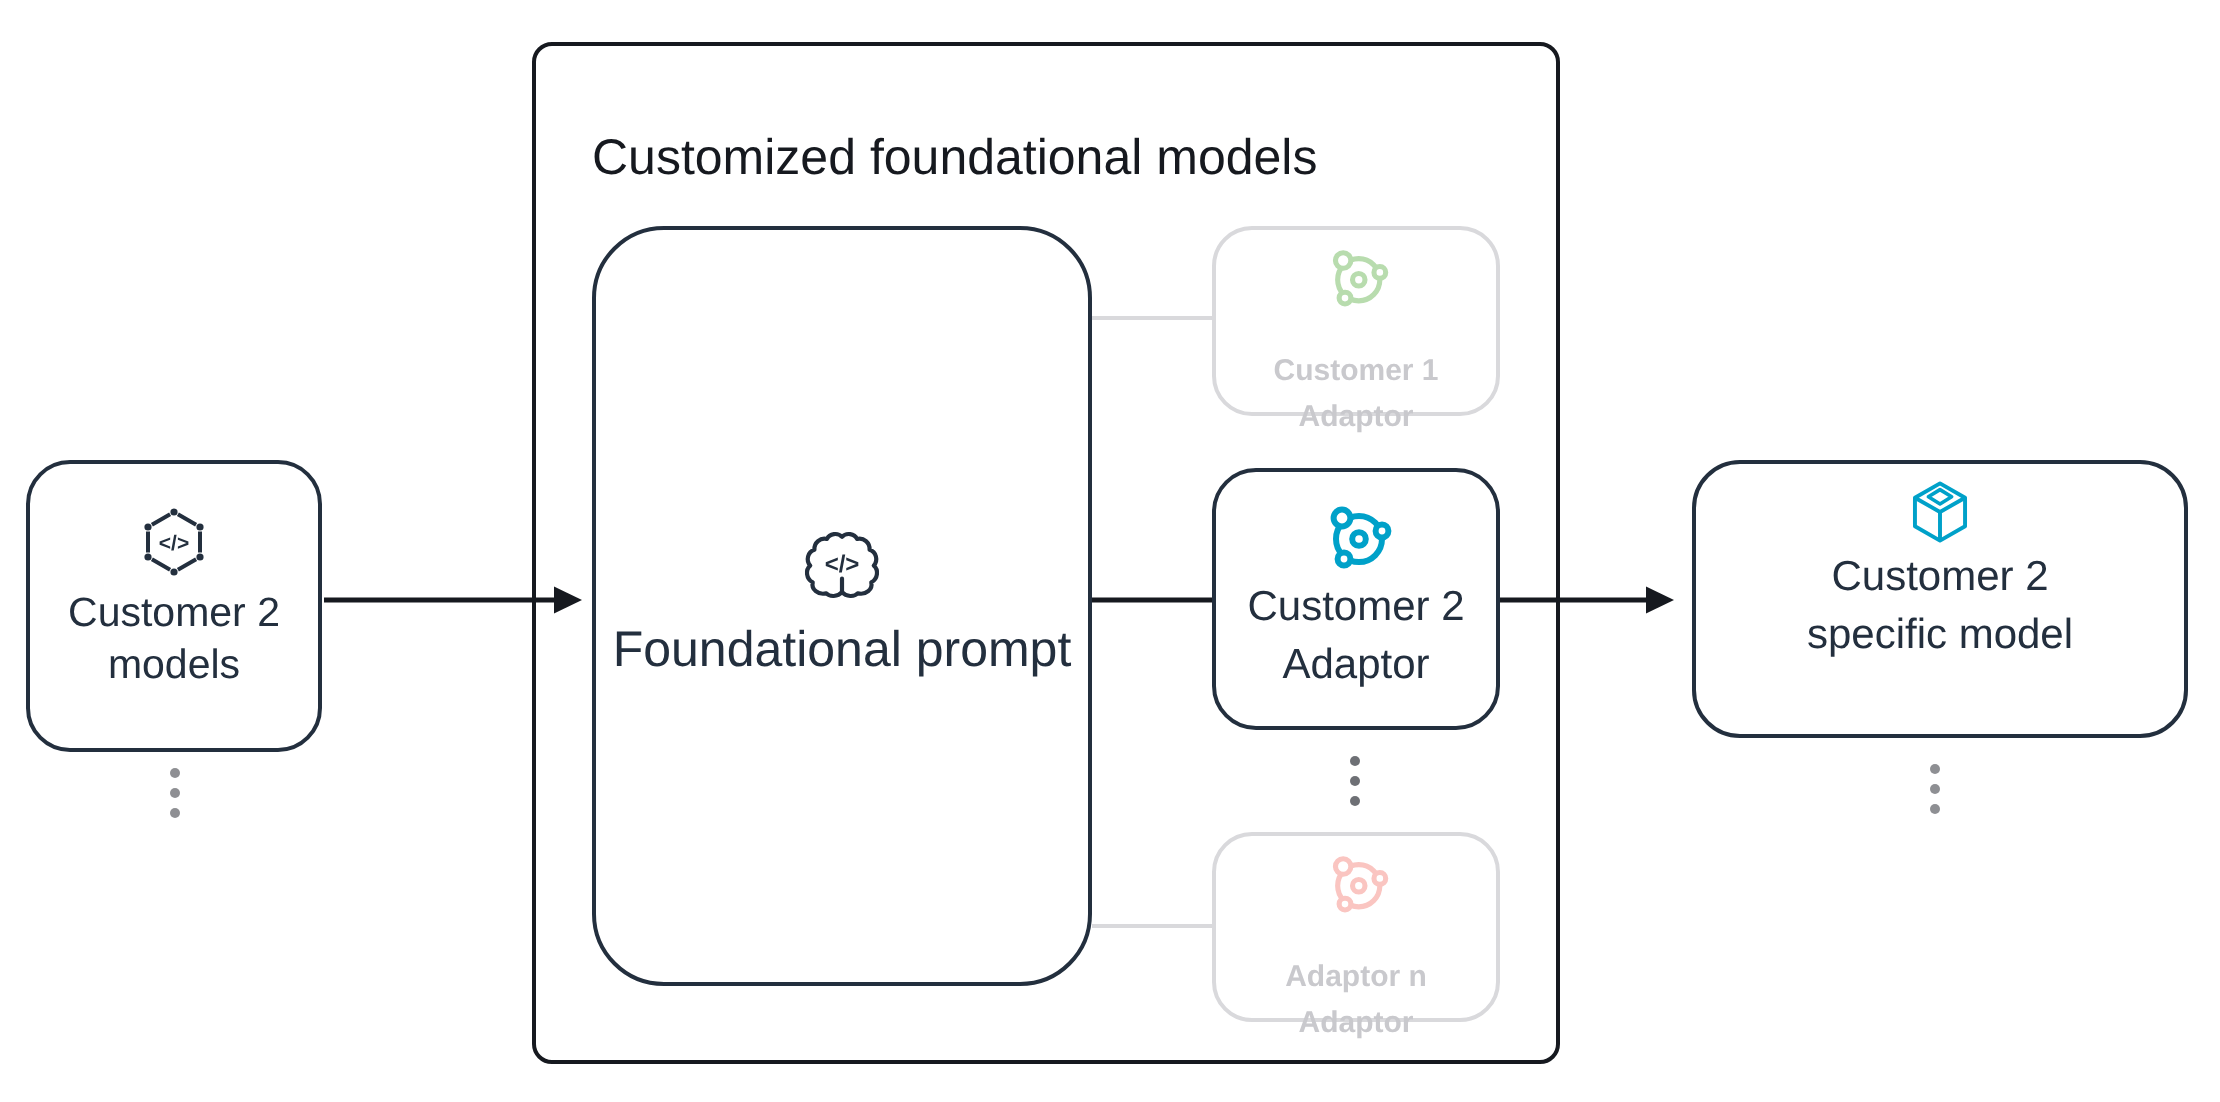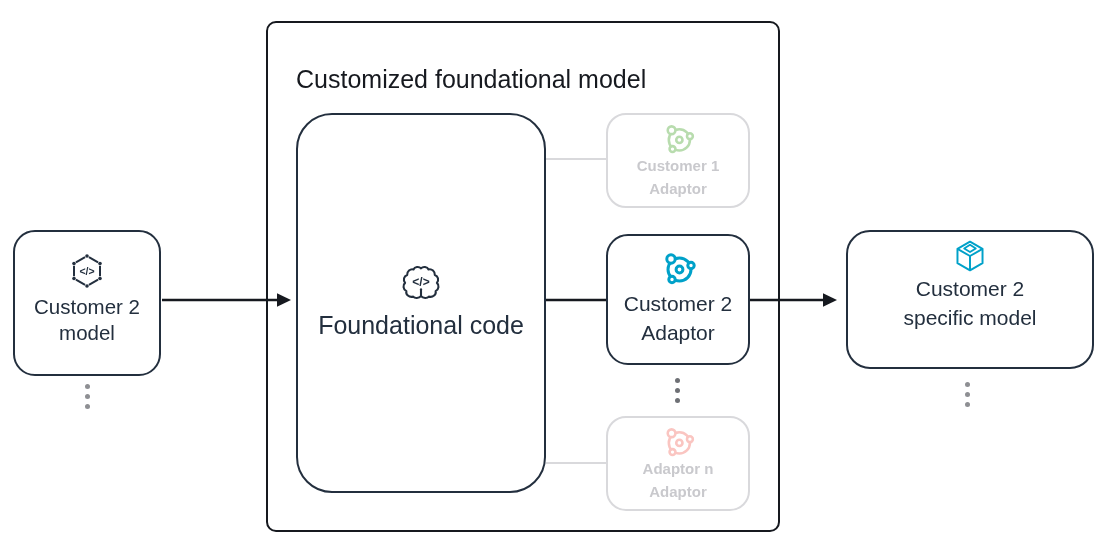--- a/index.html
+++ b/index.html
@@ -27,21 +27,21 @@
     padding-top:21px; gap:5px; font-size:20.5px; line-height:1.28; color:var(--navy);}
   #group-box{position:absolute; left:266px; top:21px; width:514px; height:511px;
     box-sizing:border-box; border:2.5px solid var(--ink); border-radius:10px;
     background:#fff; z-index:1;}
   #group-title{position:absolute; left:28px; top:42px; font-size:25px; color:var(--ink); white-space:nowrap;}
   #fm-box{left:296px; top:113px; width:250px; height:380px;
     border:2.5px solid var(--navy); border-radius:36px;
     padding-top:146px; gap:8px; font-size:25px; color:var(--navy);}
   .adaptor-faded{width:144px; height:95px; left:606px;
     border:2px solid var(--faded-border); border-radius:20px;
-    padding-top:7px; font-size:15px; font-weight:700; line-height:1.5; color:var(--faded-text);}
+    padding-top:7px; font-size:15px; font-weight:700; line-height:1.5; color:var(--faded-text);gap:20px;}
   #adaptor-1{top:113px;}
   #adaptor-n{top:416px;}
   #adaptor-2{left:606px; top:234px; width:144px; height:131px;
     border:2.5px solid var(--navy); border-radius:22px;
     padding-top:14px; gap:3px; font-size:21px; line-height:1.4; color:var(--navy);}
   #output-box{left:846px; top:230px; width:248px; height:139px;
     border:2.5px solid var(--navy); border-radius:24px;
     padding-top:7px; gap:2px; font-size:21px; line-height:1.38; color:var(--navy);}
 
   .vdots{position:absolute; z-index:2; display:flex; flex-direction:column; align-items:center; gap:5px;}
@@ -79,44 +79,44 @@
       <circle cx="18" cy="3" r="1.8" class="fill-navy"></circle>
         <circle cx="31" cy="10.5" r="1.8" class="fill-navy"></circle>
       <circle cx="31" cy="25.5" r="1.8" class="fill-navy"></circle>
         <circle cx="18" cy="33" r="1.8" class="fill-navy"></circle>
       <circle cx="5" cy="25.5" r="1.8" class="fill-navy"></circle>
         <circle cx="5" cy="10.5" r="1.8" class="fill-navy"></circle>
       <text class="glyph" x="18" y="22" font-size="10.5" text-anchor="middle">&lt;/&gt;</text>
     </svg>
     <div>
       <div>Customer 2</div>
-      <div>model</div>
+      <div>models</div>
     </div>
   </div>
   <div class="vdots" id="dots-prompt">
       <span></span>
       <span></span>
       <span></span>
     </div>
 
   <div id="group-box">
-    <div id="group-title">Customized foundational model</div>
+    <div id="group-title">Customized foundational models</div>
   </div>
 
   <div class="node" id="fm-box">
     <svg class="icon" width="46" height="42" viewBox="0 0 44 40" fill="none">
       <path class="stroke-navy" stroke-width="2" stroke-linejoin="round" stroke-linecap="round" d="
         M22,33.5 C24,35.8 28,35.8 29.5,34 C33.5,35 36.8,32 36,28.8 C39.2,27 39.6,22.8 37.2,20.8
         C39.4,18.2 38.4,14.2 35.2,13.2 C35.4,9.8 32.4,7.2 29.2,8 C28,5.4 24,4.8 22,7
         C20,4.8 16,5.4 14.8,8 C11.6,7.2 8.6,9.8 8.8,13.2 C5.6,14.2 4.6,18.2 6.8,20.8
         C4.4,22.8 4.8,27 8,28.8 C7.2,32 10.5,35 14.5,34 C16,35.8 20,35.8 22,33.5 Z"></path>
       <path class="stroke-navy" stroke-width="2" stroke-linecap="round" d="M22,33.5 L22,27"></path>
       <text class="glyph" x="22" y="24" font-size="11.5" text-anchor="middle">&lt;/&gt;</text>
     </svg>
-    <div>Foundational code</div>
+    <div>Foundational prompt</div>
   </div>
 
   <div class="node adaptor-faded" id="adaptor-1">
     <svg class="icon" width="38" height="33" viewBox="0 0 40 36" fill="none">
       <circle cx="21.5" cy="19.5" r="11.5" class="stroke-green" stroke-width="2.8"></circle>
       <circle cx="13" cy="9" r="4.2" fill="#fff" class="stroke-green" stroke-width="2.8"></circle>
       <circle cx="33" cy="15.5" r="3.2" fill="#fff" class="stroke-green" stroke-width="2.8"></circle>
       <circle cx="14" cy="29.5" r="3.2" fill="#fff" class="stroke-green" stroke-width="2.8"></circle>
       <circle cx="21.5" cy="19.5" r="3.4" fill="#fff" class="stroke-green" stroke-width="2.8"></circle>
     </svg>

